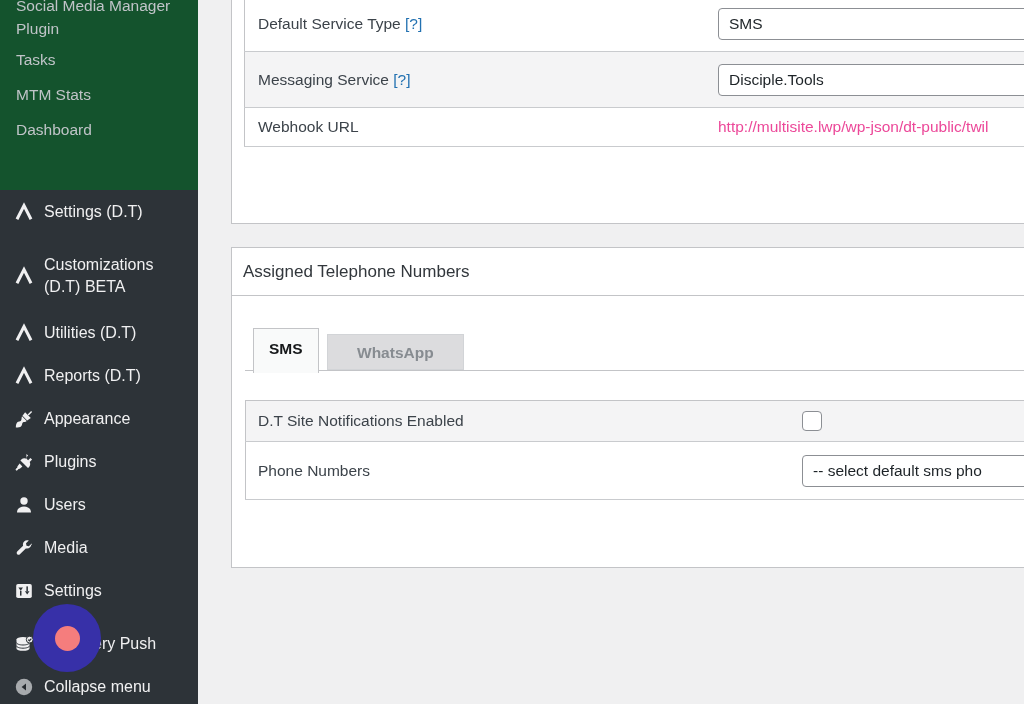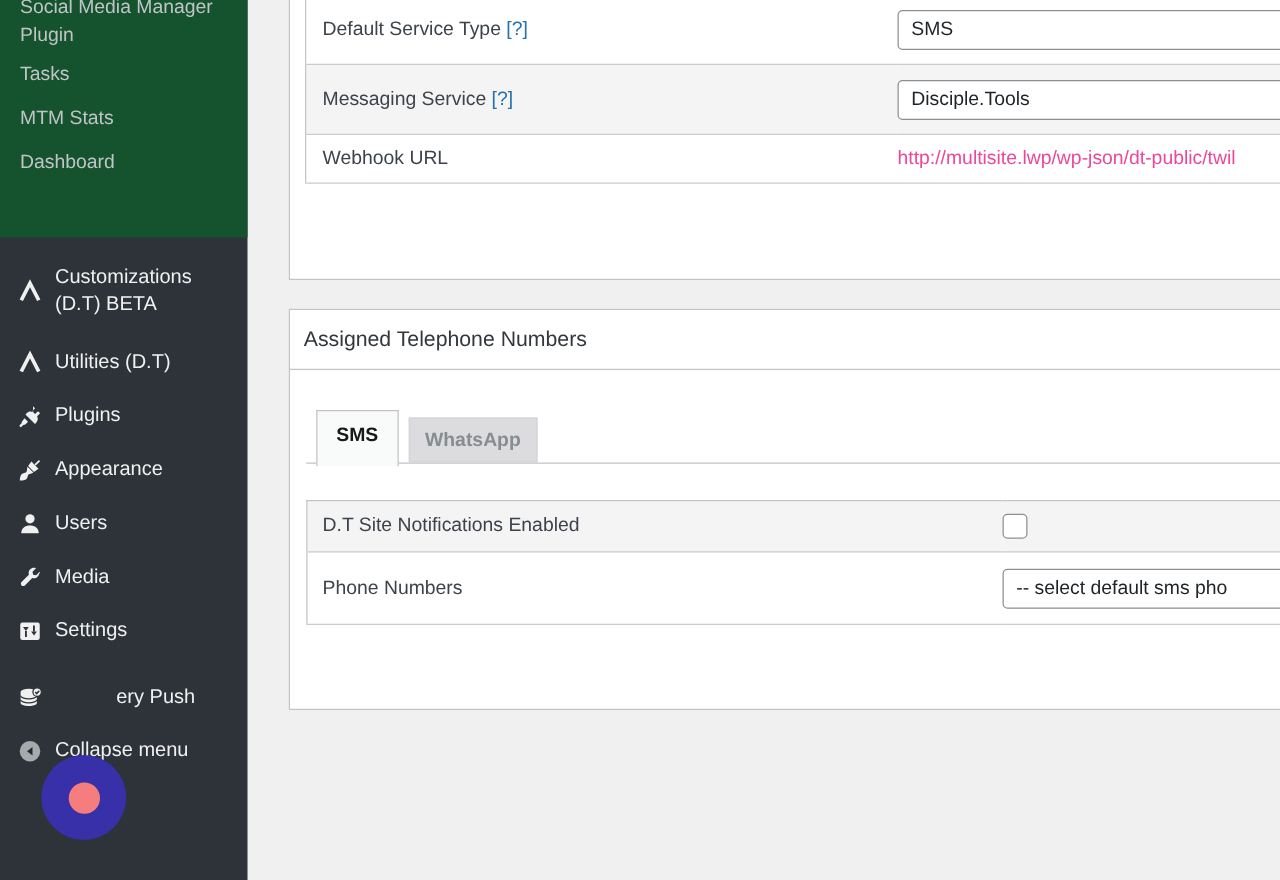--- a/index.html
+++ b/index.html
@@ -44,21 +44,21 @@
   .wp-select{width:400px;height:32px;border:1px solid #8c8f94;border-radius:4px;background:#fff;
     font-family:"Liberation Sans",sans-serif;font-size:15.5px;color:#1d2327;padding:0 10px;
     -webkit-appearance:none;appearance:none}
   .webhook-text{white-space:nowrap;color:#ec4899}
   
   .postbox-header{height:47px;line-height:47px;padding-left:11px;font-size:17px;color:#32373c;
     border-bottom:1px solid #c3c4c7;white-space:nowrap}
   .nav-tab{position:absolute;box-sizing:border-box;font-weight:bold;font-size:15.5px;cursor:pointer;white-space:nowrap}
   .nav-tab.active{left:21px;top:80px;height:45px;line-height:40px;padding:0 15px;background:#f9fafa;
     border:1px solid #c3c4c7;border-bottom:none;color:#16181a;z-index:3}
-  .nav-tab.inactive{left:95px;top:86px;height:36px;line-height:36px;padding:0 12px;background:#dcdcde;
+  .nav-tab.inactive{left:95px;top:86px;height:36px;line-height:36px;padding:0 29px;background:#dcdcde;
     border:1px solid #d2d4d7;color:#878c91;z-index:2}
   .tab-rule{position:absolute;left:13px;top:122px;width:985px;height:1px;background:#c3c4c7;z-index:1}
   #phone-table{left:13px;top:152px;width:958px;border:1px solid #c3c4c7}
   #phone-table th{width:561px;padding-left:12px}
   #phone-table tr:nth-child(1){height:41px;background:#f4f4f5}
   #phone-table tr:nth-child(2){height:58px}
   .wp-checkbox{width:20px;height:20px;border:1px solid #8c8f94;border-radius:4px;background:#fff;
     -webkit-appearance:none;appearance:none;margin:0;vertical-align:middle;cursor:pointer}
 </style>
 </head>
@@ -76,54 +76,70 @@
       <li class="submenu-item">
           <span>MTM Stats</span>
         </li>
       <li class="submenu-item">
           <span>Dashboard</span>
         </li>
     </ul>
   </div>
 
   <ul class="menu-list">
+    <li class="menu-item">
+      <span class="mi-icon">
+        <svg width="20" height="20" viewBox="0 0 20 20">
+            <path d="M3 17.2 L10 3.6 L17 17.2" fill="none" stroke="#f0f0f1" stroke-width="3"></path>
+          </svg>
+      </span>
+      <span class="mi-label">Settings (D.T)</span>
+    </li>
     <li class="menu-item two-line">
       <span class="mi-icon">
         <svg width="20" height="20" viewBox="0 0 20 20">
             <path d="M3 17.2 L10 3.6 L17 17.2" fill="none" stroke="#f0f0f1" stroke-width="3"></path>
           </svg>
       </span>
       <span class="mi-label" style="width:132px">Customizations (D.T) BETA</span>
     </li>
     <li class="menu-item">
       <span class="mi-icon">
         <svg width="20" height="20" viewBox="0 0 20 20">
             <path d="M3 17.2 L10 3.6 L17 17.2" fill="none" stroke="#f0f0f1" stroke-width="3"></path>
           </svg>
       </span>
       <span class="mi-label">Utilities (D.T)</span>
     </li>
     <li class="menu-item">
       <span class="mi-icon">
-        <svg width="20" height="20" viewBox="0 0 20 20" fill="#f0f0f1">
-          <path d="M12.4 1.9 l1.7 1.7 -2.3 2.3 2.3 2.3 2.3 -2.3 1.7 1.7 -2.4 2.4 c.9 1.7 .6 3.8 -.8 5.2 l-.9 .9 -7.6 -7.6 .9 -.9 c1.4 -1.4 3.5 -1.7 5.2 -.8 z"></path>
-          <path d="M5.6 11.6 l2.8 2.8 -1.7 1.7 c-.6 .6 -1.4 .9 -2.2 .9 -.4 .8 -1.1 1.4 -2 1.7 l-1 -1 c.3 -.9 .9 -1.6 1.7 -2 0 -.8 .3 -1.6 .9 -2.2 z"></path>
-        </svg>
-      </span>
-      <span class="mi-label">Plugins</span>
+        <svg width="20" height="20" viewBox="0 0 20 20">
+            <path d="M3 17.2 L10 3.6 L17 17.2" fill="none" stroke="#f0f0f1" stroke-width="3"></path>
+          </svg>
+      </span>
+      <span class="mi-label">Reports (D.T)</span>
     </li>
     <li class="menu-item">
       <span class="mi-icon">
         <svg width="20" height="20" viewBox="0 0 20 20" fill="#f0f0f1">
           <path d="M11.1 3.2 L16.8 8.9 L13.2 11.5 L8.5 6.8 Z"></path>
           <path d="M13.6 5.4 L17.1 1.9 L18.1 2.9 L14.6 6.4 Z"></path>
           <path d="M8 7.3 L12.7 12 C11.4 13.3 9.8 12.6 8.8 13.6 C7.9 14.5 8.4 16 7.2 17.2 C5.7 18.7 1.9 18.4 1.9 18.4 C1.9 18.4 1.8 14.8 3.3 13.3 C4.5 12.1 6 12.6 6.9 11.7 C7.9 10.7 7.3 9.1 8 7.3 Z"></path>
         </svg>
       </span>
       <span class="mi-label">Appearance</span>
+    </li>
+    <li class="menu-item">
+      <span class="mi-icon">
+        <svg width="20" height="20" viewBox="0 0 20 20" fill="#f0f0f1">
+          <path d="M12.4 1.9 l1.7 1.7 -2.3 2.3 2.3 2.3 2.3 -2.3 1.7 1.7 -2.4 2.4 c.9 1.7 .6 3.8 -.8 5.2 l-.9 .9 -7.6 -7.6 .9 -.9 c1.4 -1.4 3.5 -1.7 5.2 -.8 z"></path>
+          <path d="M5.6 11.6 l2.8 2.8 -1.7 1.7 c-.6 .6 -1.4 .9 -2.2 .9 -.4 .8 -1.1 1.4 -2 1.7 l-1 -1 c.3 -.9 .9 -1.6 1.7 -2 0 -.8 .3 -1.6 .9 -2.2 z"></path>
+        </svg>
+      </span>
+      <span class="mi-label">Plugins</span>
     </li>
     <li class="menu-item">
       <span class="mi-icon">
         <svg width="20" height="20" viewBox="0 0 20 20" fill="#f0f0f1">
           <circle cx="10" cy="6" r="3.7"></circle>
           <path d="M3 17.6 c0 -4.2 3.1 -6.2 7 -6.2 s7 2 7 6.2 z"></path>
         </svg>
       </span>
       <span class="mi-label">Users</span>
     </li>

